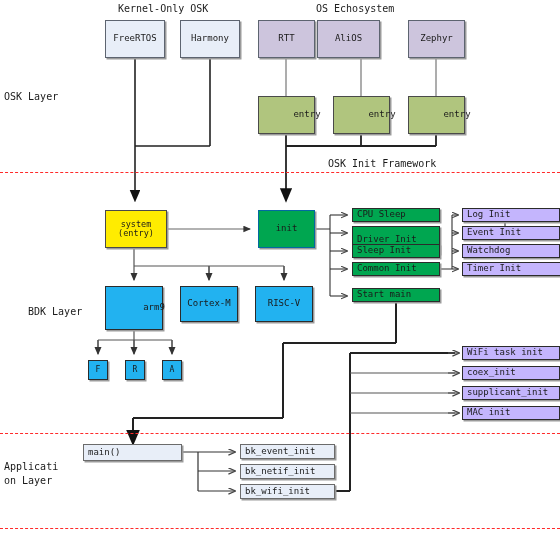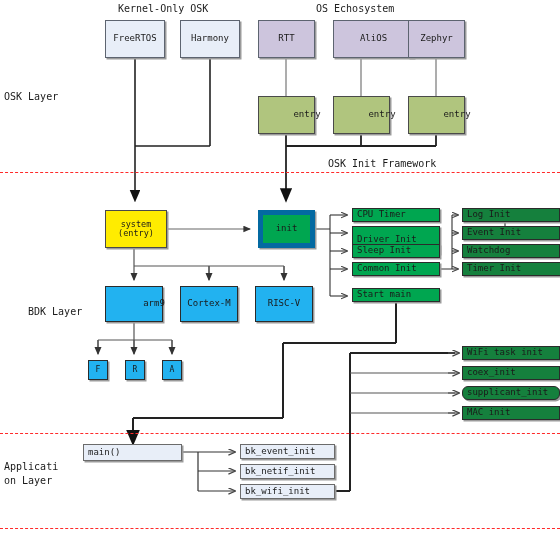--- a/index.html
+++ b/index.html
@@ -9,24 +9,24 @@
   .node{position:absolute;box-sizing:border-box;display:flex;align-items:center;justify-content:center;
         text-align:center;color:#1a1a1a;line-height:1.08;white-space:pre;}
   .hdr{position:absolute;font-size:10px;color:#222;white-space:nowrap;}
   .layerlbl{position:absolute;font-size:10px;color:#1a1a1a;line-height:1.35;white-space:pre;}
   .freelbl{position:absolute;font-size:10px;color:#1a1a1a;white-space:nowrap;}
   
   .n-kernel{background:#e8eef8;border:1px solid #5d6470;font-size:9px;box-shadow:1.5px 1.5px 0 #9b9b9b;}
   .n-os{background:#cdc5dd;border:1px solid #5d6470;font-size:9px;box-shadow:1.5px 1.5px 0 #9b9b9b;}
   .n-entry{background:#b0c57e;border:1px solid #4a4a4a;font-size:9px;box-shadow:1.5px 1.5px 0 #9b9b9b;padding-left:41px;}
   .n-sys{background:#ffec00;border:1px solid #4a4a4a;font-size:8.5px;box-shadow:1.5px 1.5px 0 #9b9b9b;}
-  .n-init{background:#00a650;border:5px solid #0369a1;font-size:9px;box-shadow:1.5px 1.5px 0 #9b9b9b;}
+  .n-init{background:#00a650;border:1px solid #0369a1;font-size:9px;box-shadow:1.5px 1.5px 0 #9b9b9b;}
   .n-green{background:#00a650;border:1px solid #2b2b2b;font-size:9px;justify-content:flex-start;
            padding-left:4px;box-shadow:1.5px 1.5px 0 #9b9b9b;}
-  .n-orange{background:#15803d;border:1px solid #2b2b2b;font-size:9px;justify-content:flex-start;
+  .n-orange{background:#c4b5fd;border:1px solid #2b2b2b;font-size:9px;justify-content:flex-start;
             padding-left:4px;box-shadow:1.5px 1.5px 0 #9b9b9b;}
   .n-cpu{background:#22b2f0;border:1px solid #2b2b2b;font-size:9px;box-shadow:1.5px 1.5px 0 #9b9b9b;}
   .n-small{background:#22b2f0;border:1px solid #2b2b2b;font-size:8px;box-shadow:1.5px 1.5px 0 #9b9b9b;}
   .n-app{background:#e8eef8;border:1px solid #6b6b6b;font-size:9px;justify-content:flex-start;
          padding-left:4px;box-shadow:1.5px 1.5px 0 #9b9b9b;}
 </style>
 </head>
 <body>
 
 <div id="stage">
@@ -126,46 +126,46 @@
       <div class="layerlbl" style="left: 4px; top: 460px;">Applicati
 on Layer</div>
     </div>
   <div id="free-layer">
       <div class="freelbl" style="left: 328px; top: 158px;">OSK Init Framework</div>
     </div>
   <div id="node-layer">
       <div class="node n-kernel" style="left: 105px; top: 20px; width: 60px; height: 38px;">FreeRTOS</div>
       <div class="node n-kernel" style="left: 180px; top: 20px; width: 60px; height: 38px;">Harmony</div>
       <div class="node n-os" style="left: 258px; top: 20px; width: 57px; height: 38px;">RTT</div>
-      <div class="node n-os" style="left: 333px; top: 20px; width: 81px; height: 38px;">AliOS</div>
+      <div class="node n-os" style="left: 317px; top: 20px; width: 63px; height: 38px;">AliOS</div>
       <div class="node n-os" style="left: 408px; top: 20px; width: 57px; height: 38px;">Zephyr</div>
       <div class="node n-entry" style="left: 258px; top: 96px; width: 57px; height: 38px;">entry</div>
       <div class="node n-entry" style="left: 333px; top: 96px; width: 57px; height: 38px;">entry</div>
       <div class="node n-entry" style="left: 408px; top: 96px; width: 57px; height: 38px;">entry</div>
       <div class="node n-sys" style="left: 105px; top: 210px; width: 62px; height: 38px;">system
 (entry)</div>
       <div class="node n-init" style="left: 258px; top: 210px; width: 57px; height: 38px;">init</div>
-      <div class="node n-green" style="left: 352px; top: 208px; width: 88px; height: 14px;">CPU Timer</div>
+      <div class="node n-green" style="left: 352px; top: 208px; width: 88px; height: 14px;">CPU Sleep</div>
       <div class="node n-green" style="left: 352px; top: 226px; width: 88px; height: 28px;">Driver Init</div>
       <div class="node n-green" style="left: 352px; top: 244px; width: 88px; height: 14px;">Sleep Init</div>
       <div class="node n-green" style="left: 352px; top: 262px; width: 88px; height: 14px;">Common Init</div>
       <div class="node n-green" style="left: 352px; top: 288px; width: 88px; height: 14px;">Start main</div>
       <div class="node n-orange" style="left: 462px; top: 208px; width: 98px; height: 14px;">Log Init</div>
       <div class="node n-orange" style="left: 462px; top: 226px; width: 98px; height: 14px;">Event Init</div>
       <div class="node n-orange" style="left: 462px; top: 244px; width: 98px; height: 14px;">Watchdog</div>
       <div class="node n-orange" style="left: 462px; top: 262px; width: 122px; height: 14px;">Timer Init</div>
-      <div class="node n-cpu" style="left: 105px; top: 286px; width: 58px; height: 36px; padding-left: 40px;">arm9</div>
+      <div class="node n-cpu" style="left: 105px; top: 286px; width: 58px; height: 44px; padding-left: 40px;">arm9</div>
       <div class="node n-cpu" style="left: 180px; top: 286px; width: 58px; height: 36px;">Cortex-M</div>
       <div class="node n-cpu" style="left: 255px; top: 286px; width: 58px; height: 36px;">RISC-V</div>
       <div class="node n-small" style="left: 88px; top: 360px; width: 20px; height: 20px;">F</div>
       <div class="node n-small" style="left: 125px; top: 360px; width: 20px; height: 20px;">R</div>
       <div class="node n-small" style="left: 162px; top: 360px; width: 20px; height: 20px;">A</div>
       <div class="node n-orange" style="left: 462px; top: 346px; width: 98px; height: 14px;">WiFi task init</div>
       <div class="node n-orange" style="left: 462px; top: 366px; width: 98px; height: 14px;">coex_init</div>
-      <div class="node n-orange" style="left: 462px; top: 386px; width: 98px; height: 14px; border-radius: 6px;">supplicant_init</div>
+      <div class="node n-orange" style="left: 462px; top: 386px; width: 98px; height: 14px;">supplicant_init</div>
       <div class="node n-orange" style="left: 462px; top: 406px; width: 98px; height: 14px;">MAC init</div>
       <div class="node n-app" style="left: 83px; top: 444px; width: 99px; height: 17px;">main()</div>
       <div class="node n-app" style="left: 240px; top: 444px; width: 95px; height: 15px;">bk_event_init</div>
       <div class="node n-app" style="left: 240px; top: 464px; width: 95px; height: 15px;">bk_netif_init</div>
       <div class="node n-app" style="left: 240px; top: 484px; width: 95px; height: 15px;">bk_wifi_init</div>
     </div>
   <div id="div-layer">
       <div style="position: absolute; left: 0px; top: 172px; width: 560px; height: 0px; border-top: 1.6px dashed rgb(255, 42, 42);"></div>
       <div style="position: absolute; left: 0px; top: 433px; width: 560px; height: 0px; border-top: 1.6px dashed rgb(255, 42, 42);"></div>
       <div style="position: absolute; left: 0px; top: 528px; width: 560px; height: 0px; border-top: 1.6px dashed rgb(255, 42, 42);"></div>

